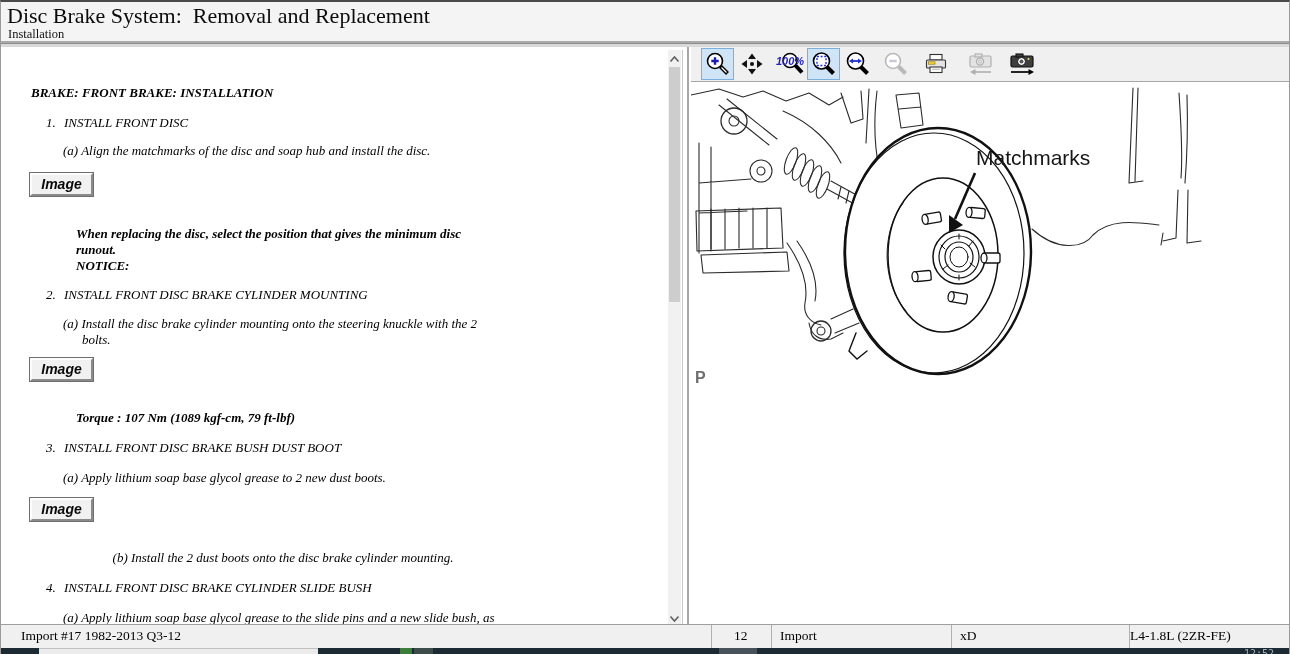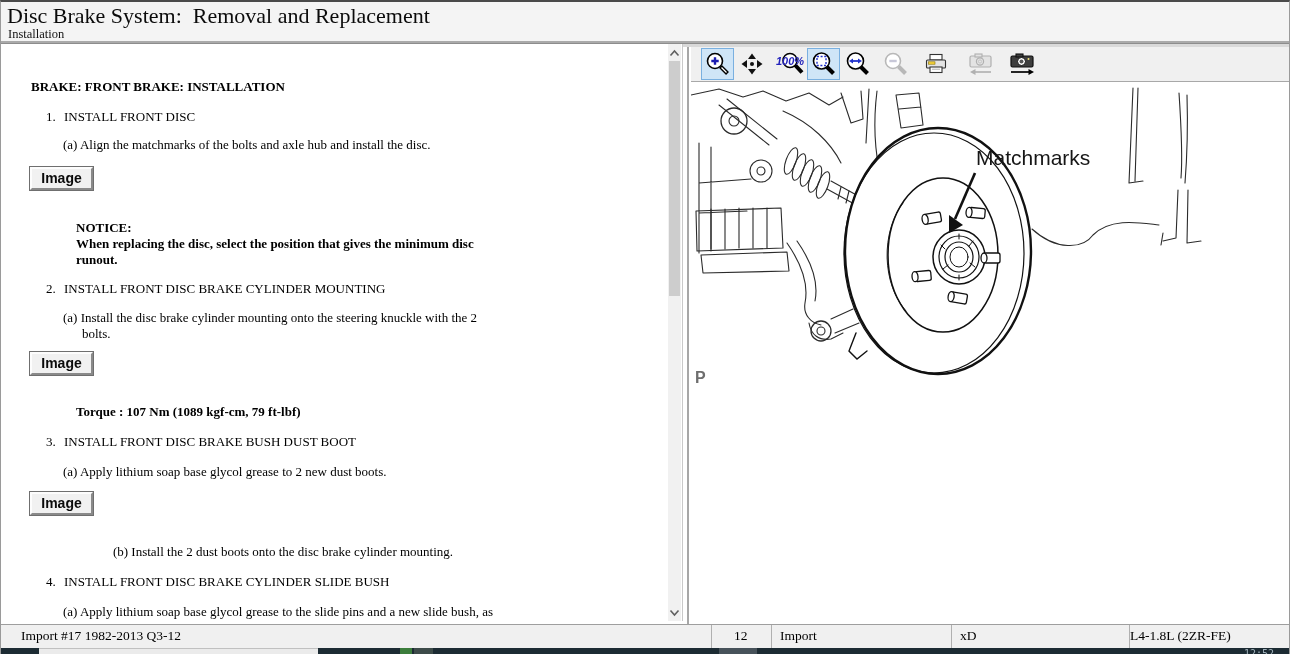--- a/index.html
+++ b/index.html
@@ -9,22 +9,22 @@
     border-top:2px solid #4a4a4a; border-left:1px solid #9a9a9a; border-right:1px solid #9a9a9a;
     overflow:hidden;
   }
   
   .titlebar{ position:absolute; left:0; top:0; width:100%; height:39px; background:#f4f4f4; }
   .titlebar .title{ position:absolute; left:6px; top:1px; font-size:22px; color:#0b0b0b; white-space:pre; }
   .titlebar .subtitle{ position:absolute; left:7px; top:25px; font-size:12.5px; color:#111; }
   .title-sep{ position:absolute; left:0; top:39px; width:100%; height:6px;
     background:linear-gradient(#aaaaaa 0 2px, #8d8d8d 2px 3px, #d9d9d9 3px 100%); }
   
-  .left-panel{ position:absolute; left:0; top:42px; width:682px; height:577px; background:#fff;
-    border-right:1px solid #c9c9c9; overflow:hidden; }
+  .left-panel{ position:absolute; left:0; top:48px; width:682px; height:577px; background:#fff;
+    border-right:1px solid #c9c9c9; overflow:hidden;font-style:italic; }
   .doc{ position:absolute; inset:0; font-size:13px; line-height:16px; color:#000; }
   .doc .abs{ position:absolute; }
   .bold{ font-weight:bold; }
   .stepline .num{ display:inline-block; width:18px; }
   .hang{ padding-left:19px; text-indent:-19px; }
   .img-btn{
     position:absolute; width:63px; height:23px; background:#f1f1f1;
     border-top:2px solid #fdfdfd; border-left:2px solid #fdfdfd;
     border-right:2px solid #8a8a8a; border-bottom:2px solid #8a8a8a;
     outline:1px solid #6f6f6f;
@@ -64,27 +64,27 @@
     <div class="title">Disc Brake System:  Removal and Replacement</div>
     <div class="subtitle">Installation</div>
   </div>
   <div class="title-sep"></div>
 
   <div class="left-panel">
     <div class="doc">
       <div class="abs bold" style="left:30px; top:35px;">BRAKE: FRONT BRAKE: INSTALLATION</div>
 
       <div class="abs stepline" style="left:45px; top:65px;"><span class="num">1.</span><span>INSTALL FRONT DISC</span></div>
-      <div class="abs hang" style="left:62px; top:93px; width:430px;">(a) Align the matchmarks of the bolts and axle hub and install the disc.</div>
+      <div class="abs hang" style="left:62px; top:93px; width:430px;">(a) Align the matchmarks of the disc and soap hub and install the disc.</div>
 
       <div class="img-btn" style="left:29px; top:123px;">Image</div>
 
       <div class="abs bold" style="left:75px; top:176px; width:400px;">
+        <div>When replacing the disc, select the position that gives the minimum disc runout.</div>
         <div>NOTICE:</div>
-        <div>When replacing the disc, select the position that gives the minimum disc runout.</div>
       </div>
 
       <div class="abs stepline" style="left:45px; top:237px;"><span class="num">2.</span><span>INSTALL FRONT DISC BRAKE CYLINDER MOUNTING</span></div>
       <div class="abs hang" style="left:62px; top:266px; width:422px;">(a) Install the disc brake cylinder mounting onto the steering knuckle with the 2 bolts.</div>
 
       <div class="img-btn" style="left:29px; top:308px;">Image</div>
 
       <div class="abs bold" style="left:75px; top:360px;">Torque : 107 Nm (1089 kgf-cm, 79 ft-lbf)</div>
 
       <div class="abs stepline" style="left:45px; top:390px;"><span class="num">3.</span><span>INSTALL FRONT DISC BRAKE BUSH DUST BOOT</span></div>

